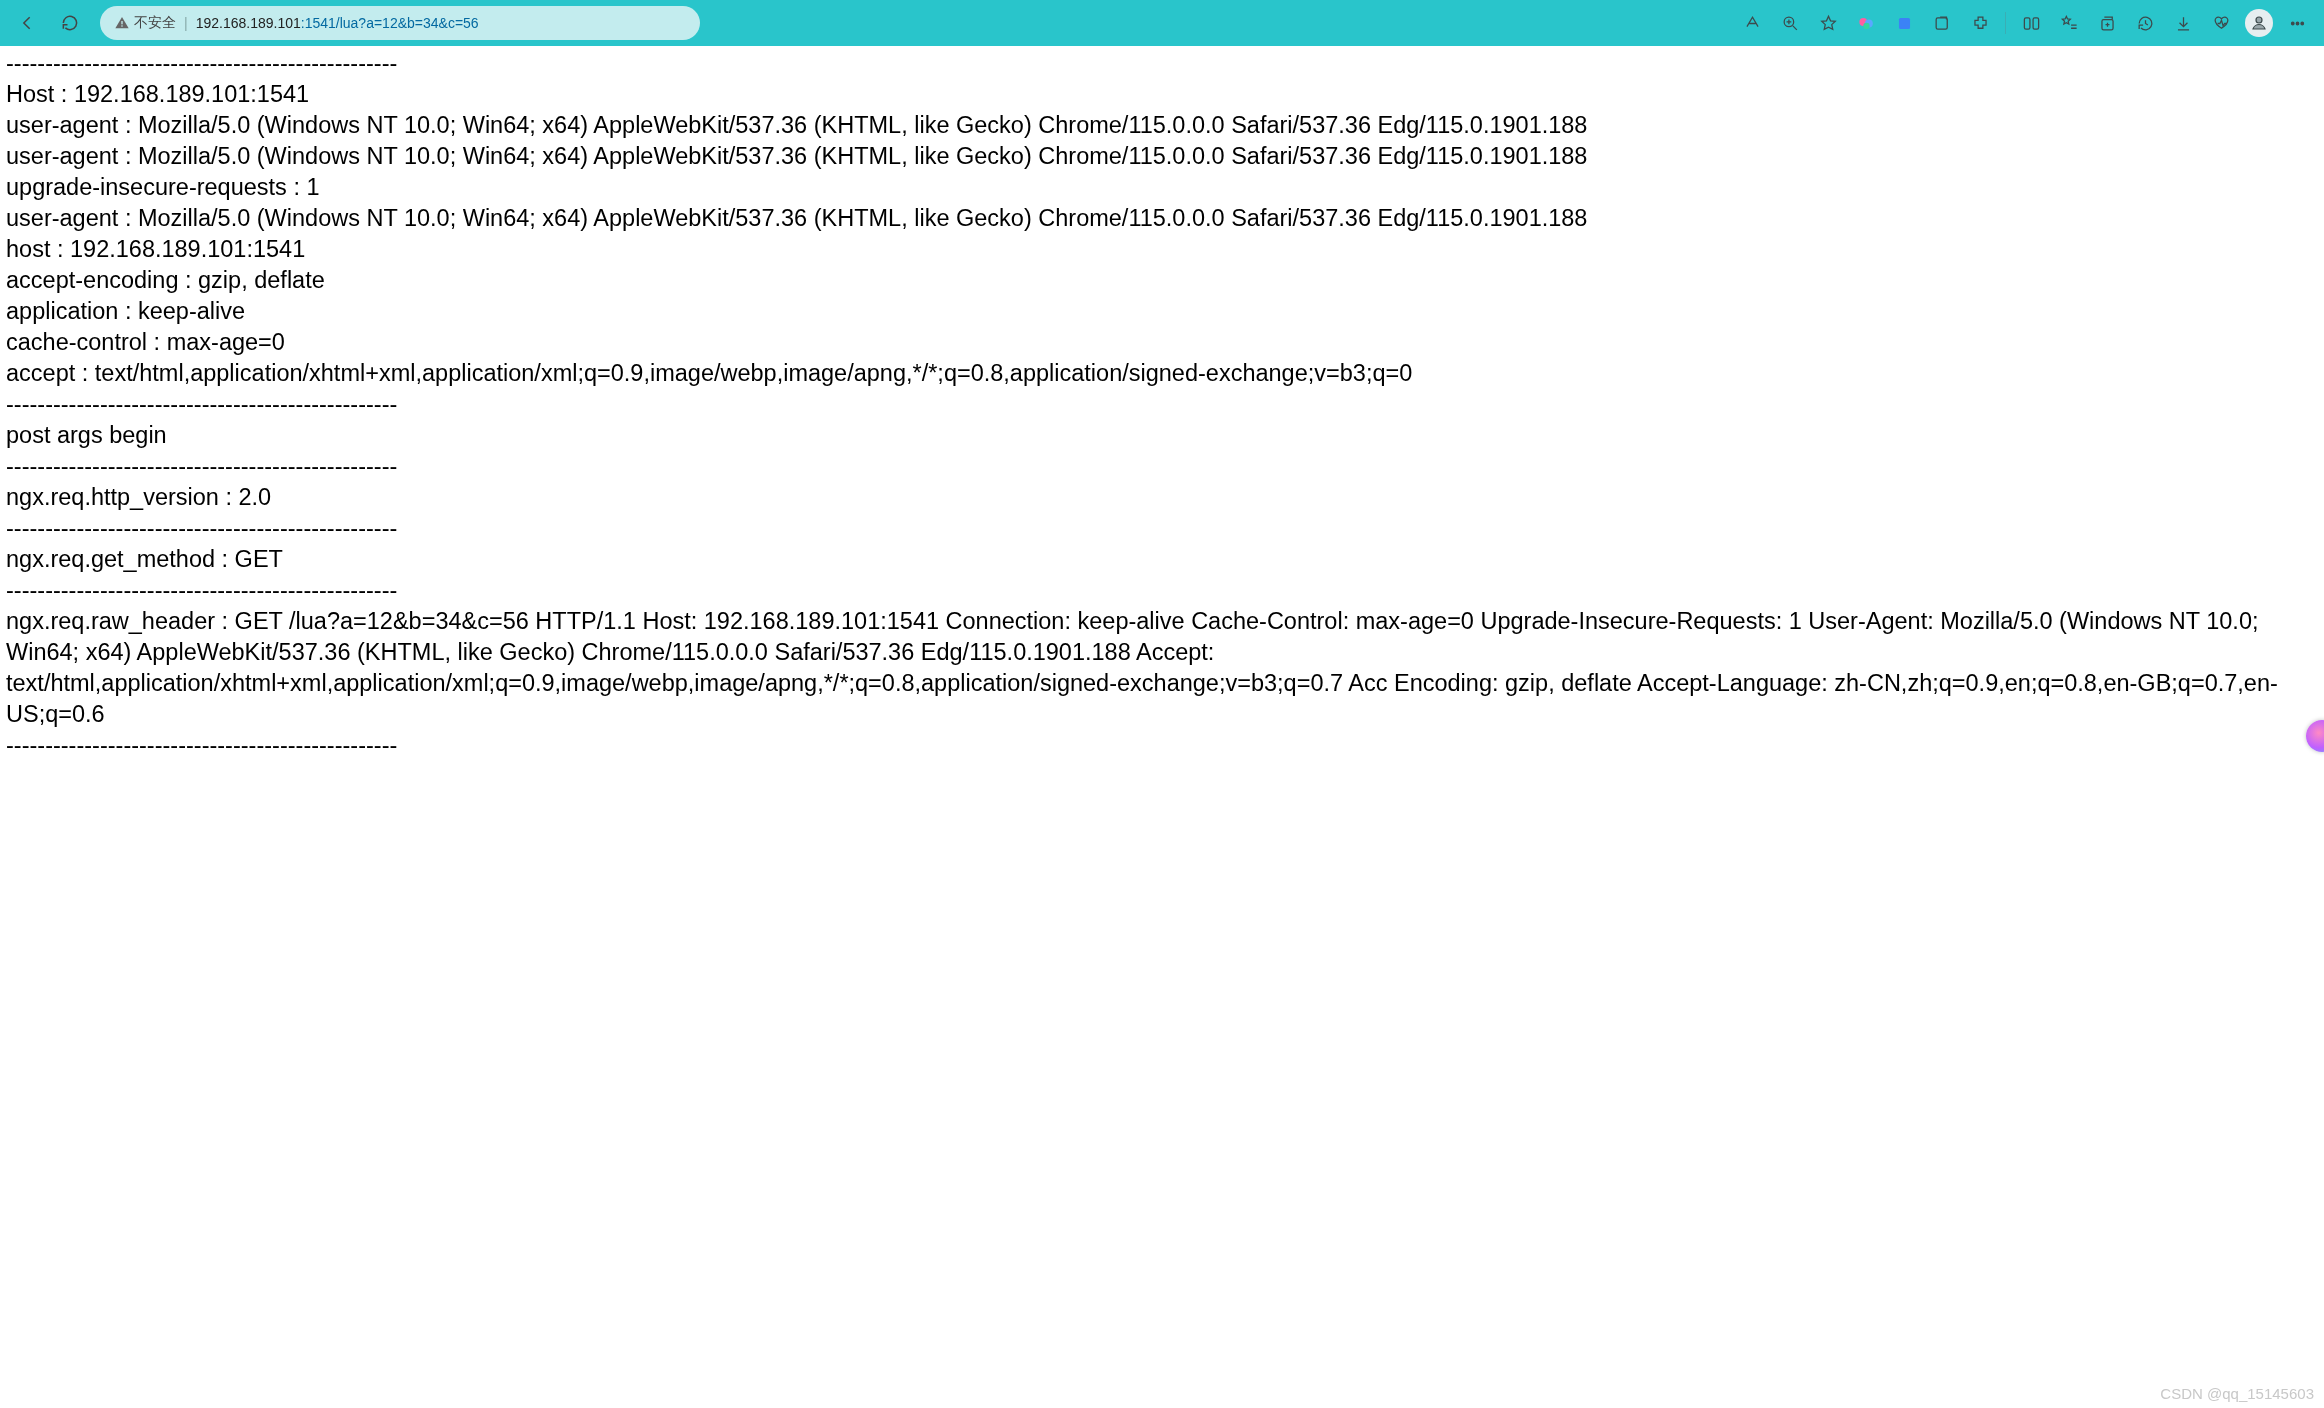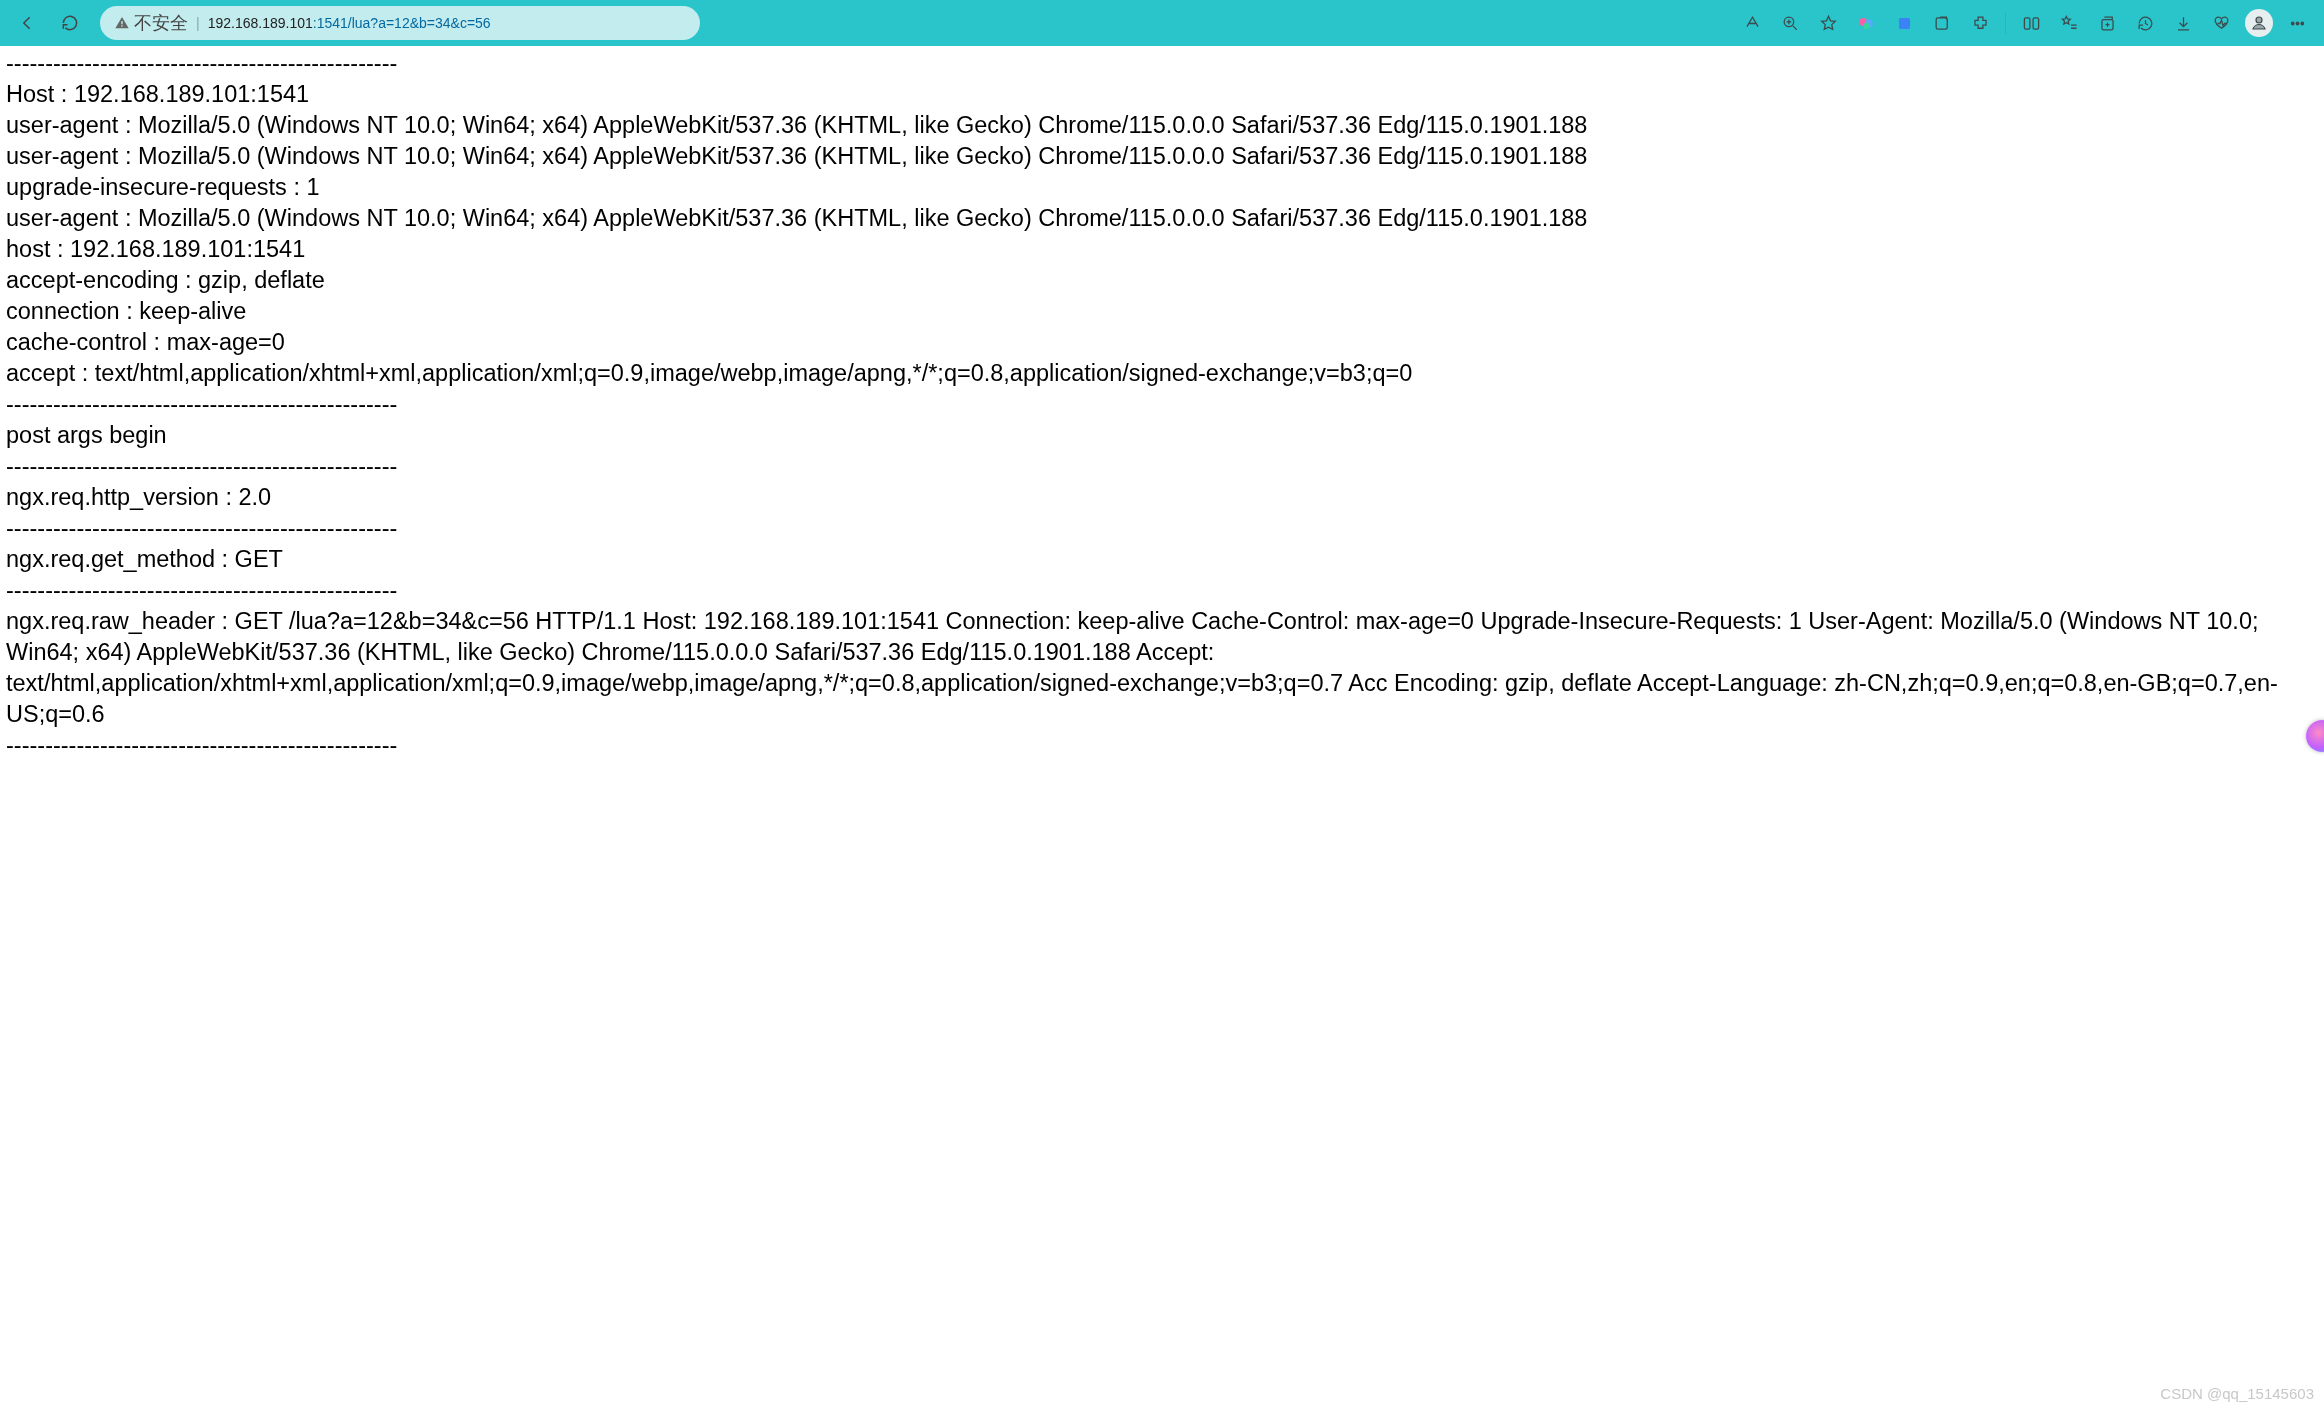--- a/index.html
+++ b/index.html
@@ -28,21 +28,21 @@
     background: #c3ecee;
     border-radius: 17px;
     display: flex;
     align-items: center;
     padding: 0 14px;
     gap: 8px;
     color: #333;
     font-size: 14px;
     margin: 0 6px;
   }
-  .addrbar .warn { display:flex; align-items:center; gap:4px; color:#444; font-size:18px;}
+  .addrbar .warn { display:flex; align-items:center; gap:4px; color:#444; font-size:14px;}
   .addrbar .warn svg { width:16px;height:16px;fill:#555;}
   .addrbar .sep { color:#8aa; }
   .addrbar .url-host { color:#222;margin-top:44px; }
   .addrbar .url-rest { color:#0369a1; }
   .spacer { flex:1; }
   .rt-icons { display:flex; align-items:center; gap:4px; }
   .rt-icons .ic {
     width:34px;height:34px;display:flex;align-items:center;justify-content:center;
     border-radius:6px;cursor:pointer;
   }
@@ -197,21 +197,21 @@
 
 <div class="page" id="page-content">
     <div class="line">--------------------------------------------------</div>
     <div class="line">Host : 192.168.189.101:1541</div>
     <div class="line">user-agent : Mozilla/5.0 (Windows NT 10.0; Win64; x64) AppleWebKit/537.36 (KHTML, like Gecko) Chrome/115.0.0.0 Safari/537.36 Edg/115.0.1901.188</div>
     <div class="line">user-agent : Mozilla/5.0 (Windows NT 10.0; Win64; x64) AppleWebKit/537.36 (KHTML, like Gecko) Chrome/115.0.0.0 Safari/537.36 Edg/115.0.1901.188</div>
     <div class="line">upgrade-insecure-requests : 1</div>
     <div class="line">user-agent : Mozilla/5.0 (Windows NT 10.0; Win64; x64) AppleWebKit/537.36 (KHTML, like Gecko) Chrome/115.0.0.0 Safari/537.36 Edg/115.0.1901.188</div>
     <div class="line">host : 192.168.189.101:1541</div>
     <div class="line">accept-encoding : gzip, deflate</div>
-    <div class="line">connection : keep-alive</div>
+    <div class="line">application : keep-alive</div>
     <div class="line">cache-control : max-age=0</div>
     <div class="line">accept : text/html,application/xhtml+xml,application/xml;q=0.9,image/webp,image/apng,*/*;q=0.8,application/signed-exchange;v=b3;q=0</div>
     <div class="line">--------------------------------------------------</div>
     <div class="line">post args begin</div>
     <div class="line">--------------------------------------------------</div>
     <div class="line">ngx.req.http_version : 2.0</div>
     <div class="line">--------------------------------------------------</div>
     <div class="line">ngx.req.get_method : GET</div>
     <div class="line">--------------------------------------------------</div>
     <div class="line">ngx.req.raw_header : GET /lua?a=12&amp;b=34&amp;c=56 HTTP/1.1 Host: 192.168.189.101:1541 Connection: keep-alive Cache-Control: max-age=0 Upgrade-Insecure-Requests: 1 User-Agent: Mozilla/5.0 (Windows NT 10.0; Win64; x64) AppleWebKit/537.36 (KHTML, like Gecko) Chrome/115.0.0.0 Safari/537.36 Edg/115.0.1901.188 Accept: text/html,application/xhtml+xml,application/xml;q=0.9,image/webp,image/apng,*/*;q=0.8,application/signed-exchange;v=b3;q=0.7 Acc Encoding: gzip, deflate Accept-Language: zh-CN,zh;q=0.9,en;q=0.8,en-GB;q=0.7,en-US;q=0.6</div>

